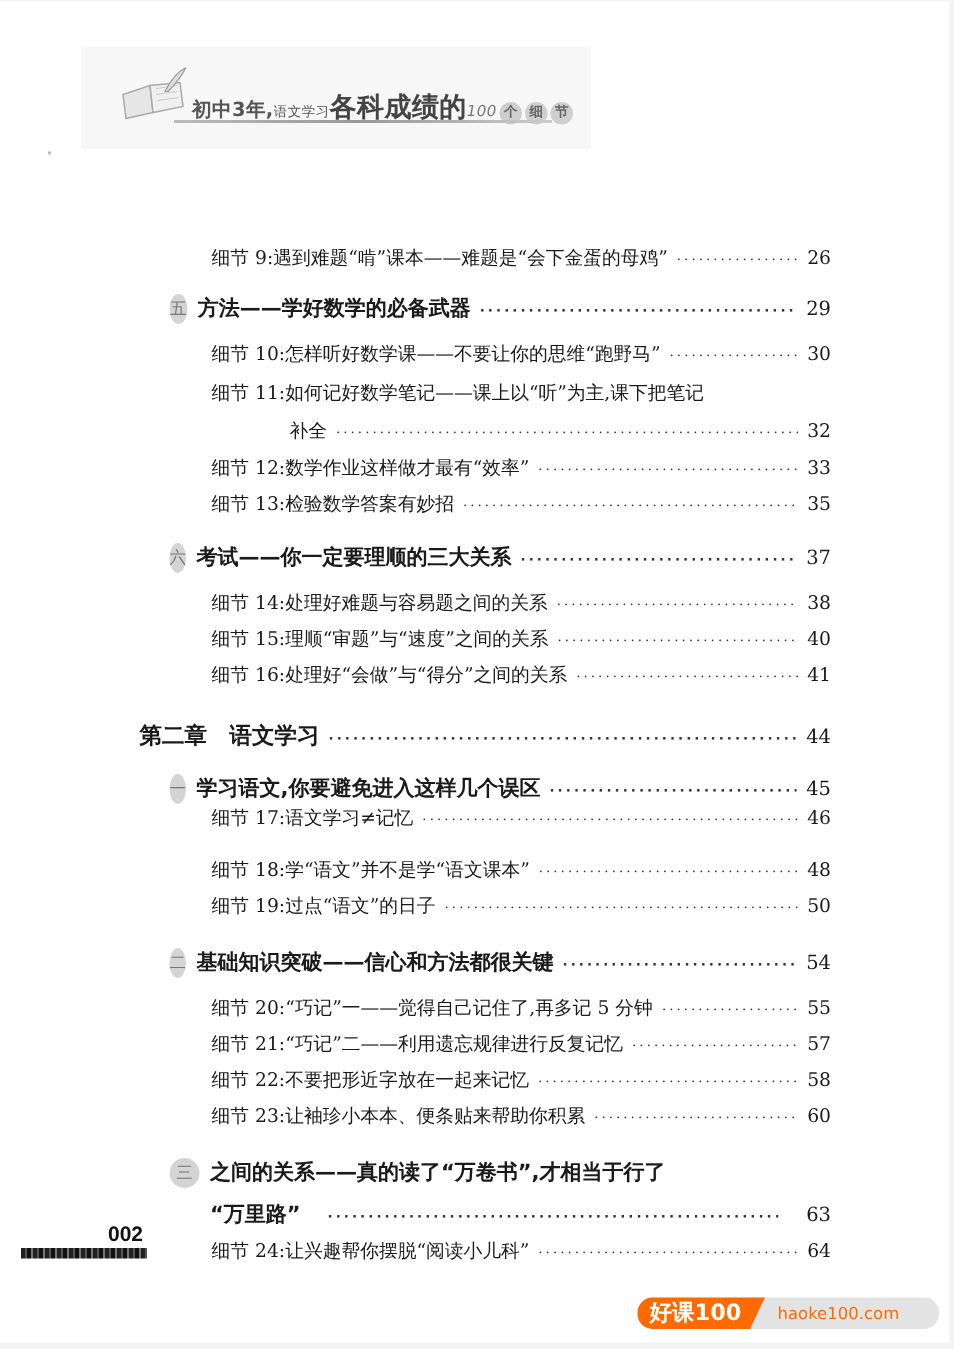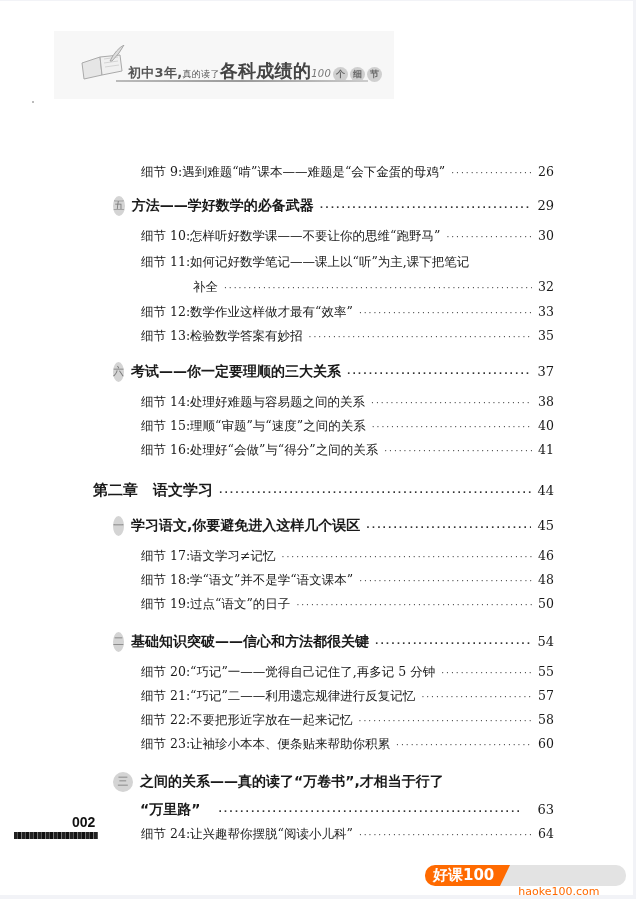--- a/index.html
+++ b/index.html
@@ -63,38 +63,38 @@
     display: flex; align-items: stretch; font-family: "DejaVu Sans", sans-serif;
   }
   .wm-left {
     background: #ff6a00; color: #fff; font-size: 15px; padding: 0 6px 0 8px;
     border-radius: 10px 0 0 10px; line-height: 21px; position: relative; z-index: 2; font-weight: bold;
   }
   .wm-left::after {
     content: ""; position: absolute; right: -10px; top: 0; border-top: 21px solid #ff6a00; border-right: 10px solid transparent;
   }
   .wm-right {
-    background: #e3e3e3; color: #ff6a00; font-size: 11px; line-height: 21px; padding: 16px 8px 0 18px;
+    background: #e3e3e3; color: #ff6a00; font-size: 11px; line-height: 21px; padding: 0 8px 0 18px;
     border-radius: 0 10px 10px 0; flex: 1;
   }
 </style>
 </head>
 <body>
 
 <div class="page">
 
   <div class="header-band"></div>
   <svg class="header-book" viewBox="0 0 46 36">
     <path d="M2 18 L20 12 L22 30 L4 34 Z" fill="#e6e6e6" stroke="#aaa" stroke-width="1"></path>
     <path d="M22 30 L20 12 L40 10 L42 26 Z" fill="#f0f0f0" stroke="#aaa" stroke-width="1"></path>
     <path d="M24 14 L38 12 M24 18 L38 16 M25 22 L39 20" stroke="#ccc" stroke-width="0.8"></path>
     <path d="M30 16 Q36 4 44 0 Q40 8 32 16 Z" fill="#ddd" stroke="#999" stroke-width="0.8"></path>
   </svg>
   <div class="header-title">
-    <span>初中3年,</span><span class="small">真的读了</span><span class="big">各科成绩的</span><span class="num">100</span><span class="circ">个</span><span class="circ">细</span><span class="circ">节</span>
+    <span>初中3年,</span><span class="small">语文学习</span><span class="big">各科成绩的</span><span class="num">100</span><span class="circ">个</span><span class="circ">细</span><span class="circ">节</span>
   </div>
   <div class="header-rule"></div>
   <div class="left-mark"></div>
 
   <div class="row entry" style="top:115px">
     <span class="label">细节 9:遇到难题“啃”课本——难题是“会下金蛋的母鸡”</span>
     <span class="dots">··································································</span>
     <span class="page-num">26</span>
   </div>
 
@@ -163,21 +163,21 @@
     <span class="page-num">44</span>
   </div>
 
   <div class="row section" style="top:468px">
     <span class="badge">一</span>
     <span class="label">学习语文,你要避免进入这样几个误区</span>
     <span class="dots">··································································</span>
     <span class="page-num">45</span>
   </div>
 
-  <div class="row entry" style="top:499px">
+  <div class="row entry" style="top:488px">
     <span class="label">细节 17:语文学习≠记忆</span>
     <span class="dots">··································································</span>
     <span class="page-num">46</span>
   </div>
 
   <div class="row entry" style="top:523px">
     <span class="label">细节 18:学“语文”并不是学“语文课本”</span>
     <span class="dots">··································································</span>
     <span class="page-num">48</span>
   </div>

